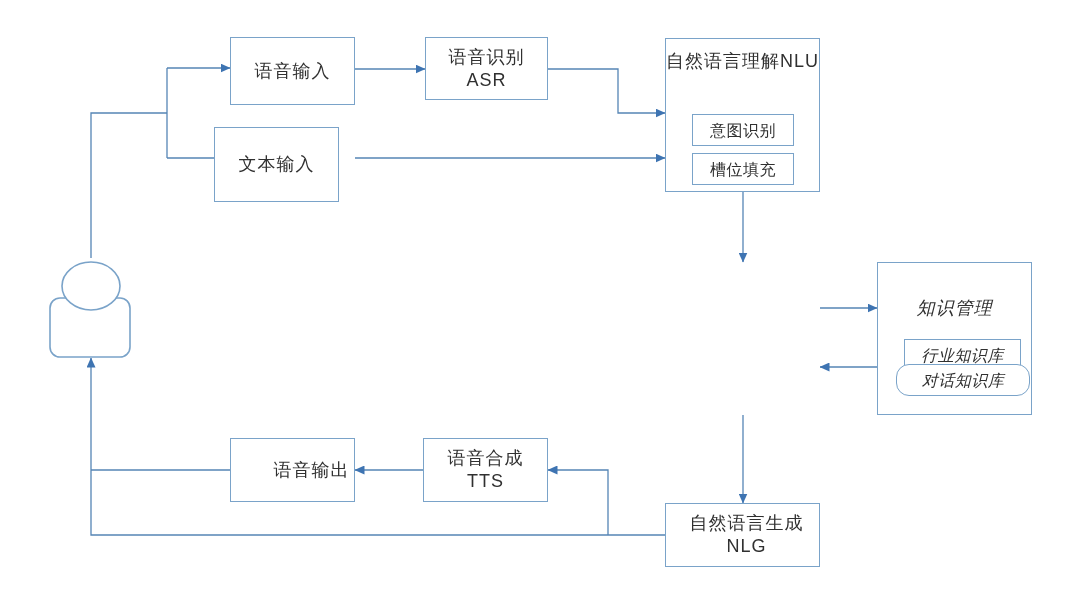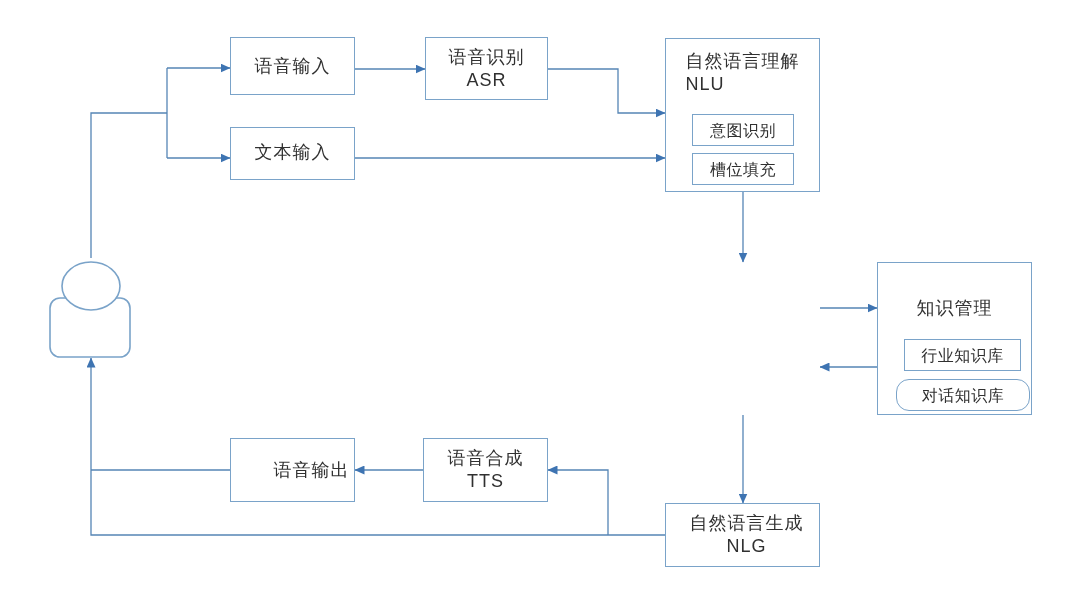--- a/index.html
+++ b/index.html
@@ -48,22 +48,22 @@
     justify-content: center;
     text-align: center;
     font-size: 18px;
     line-height: 23px;
     letter-spacing: 1px;
     color: var(--text);
   }
   .node.top-title { justify-content: flex-start; }
   .node-title {
     display: flex;
-    flex-direction: column;
-    align-items: flex-start;
+    flex-direction: row;
+    align-items: flex-end;
   }
   .node.top-title .node-title { margin-top: 11px; }
   .node.km-title .node-title { margin-top: 34px; }
   .inner-box {
     position: absolute;
     background: #ffffff;
     border: 1.3px solid var(--border);
     display: flex;
     flex-direction: column;
     align-items: center;
@@ -112,55 +112,55 @@
     <polyline class="edge" points="423,470 355,470" marker-end="url(#arw)"></polyline>
 
     <polyline class="edge" points="230,470 91,470"></polyline>
 
     <g>
       <rect class="figure" x="50" y="298" width="80" height="59" rx="10"></rect>
       <ellipse class="figure" cx="91" cy="286" rx="29" ry="24"></ellipse>
     </g>
   </svg>
 
-  <div class="node" style="left:230px; top:37px; width:125px; height:58px;align-items:center;">
+  <div class="node" style="left:230px; top:37px; width:125px; height:68px;align-items:center;">
     <span>语音输入</span>
   </div>
 
   <div class="node" style="left:425px; top:37px; width:123px; height:63px;">
     <span>语音识别</span>
     <span>ASR</span>
   </div>
 
-  <div class="node" style="left:230px; top:127px; width:125px; height:53px;font-family:Liberation Mono, monospace;">
+  <div class="node" style="left:214px; top:127px; width:125px; height:75px;">
     <span>文本输入</span>
   </div>
 
   <div class="node top-title" style="left:665px; top:38px; width:155px; height:154px;">
     <div class="node-title">
       <span>自然语言理解</span>
       <span>NLU</span>
     </div>
     <div class="inner-box" style="left:26px; top:75px; width:102px; height:32px;">
       <span>意图识别</span>
     </div>
     <div class="inner-box" style="left:26px; top:114px; width:102px; height:32px;font-family:Liberation Serif, serif;">
       <span>槽位填充</span>
     </div>
   </div>
 
 
-  <div class="node top-title km-title" style="left:877px; top:262px; width:155px; height:153px;">
+  <div class="node top-title km-title" style="left:877px; top:262px; width:155px; height:153px;font-style:italic;">
     <div class="node-title">
       <span>知识管理</span>
     </div>
     <div class="inner-box" style="left:26px; top:76px; width:117px; height:32px;">
       <span>行业知识库</span>
     </div>
-    <div class="inner-box" style="left:18px; top:116px; width:134px; height:32px;border-radius:13px;">
+    <div class="inner-box" style="left:18px; top:101px; width:134px; height:32px;border-radius:13px;">
       <span>对话知识库</span>
     </div>
   </div>
 
   <div class="node" style="left:230px; top:438px; width:125px; height:64px;padding-left:38px;">
     <span>语音输出</span>
   </div>
 
   <div class="node" style="left:423px; top:438px; width:125px; height:64px;align-items:center;">
     <span>语音合成</span>

